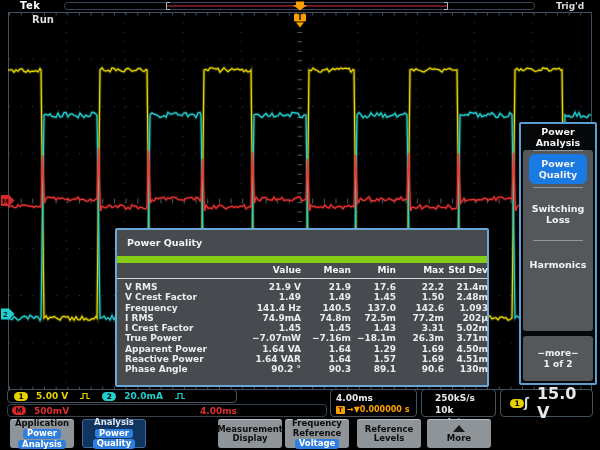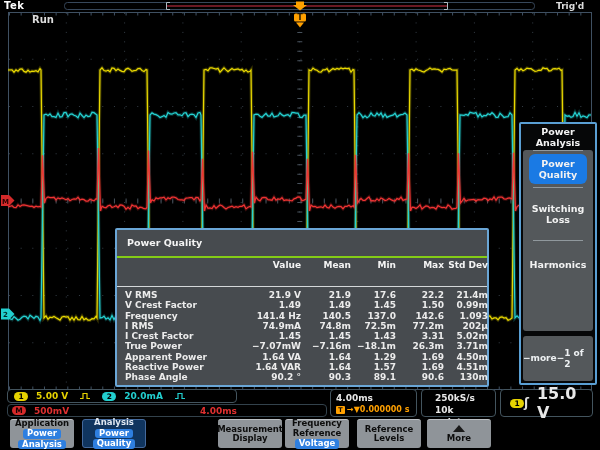--- a/index.html
+++ b/index.html
@@ -1,43 +1,43 @@
 <!DOCTYPE html>
 <html><head>
 <meta charset="utf-8">
 <style>
   html,body{margin:0;padding:0}
   body{width:600px;height:450px;background:#000;position:relative;overflow:hidden;
        font-family:"DejaVu Sans","Liberation Sans",sans-serif;font-weight:bold;}
   
-  #tek-logo{position:absolute;left:4px;top:0;color:#fff;font-size:10px;letter-spacing:.5px;z-index:3}
+  #tek-logo{position:absolute;left:20px;top:0;color:#fff;font-size:10px;letter-spacing:.5px;z-index:3}
   #run-status{position:absolute;left:32px;top:14px;color:#dcdcdc;font-size:10px;z-index:3}
   #trigd-status{position:absolute;left:556px;top:1px;color:#dcdcdc;font-size:9px;z-index:3}
   
   #scope-svg{position:absolute;left:0;top:0;z-index:1}
   
   #pq-panel{position:absolute;left:115px;top:228px;width:374px;height:159px;background:#474b4f;
             border:2px solid #6aa6d6;border-radius:2px;box-sizing:border-box;color:#ececec;z-index:5}
   #pq-title{padding:7px 0 0 10px;height:26px;box-sizing:border-box;font-size:9.5px;color:#f4f4f4}
   #pq-header,.pq-row{display:grid;grid-template-columns:104px 72px 50px 45px 48px 44px;font-size:9px}
-  #pq-header{padding:2px 0 16px 8px;border-top:2px solid #84cc16;border-bottom:1px solid #d4d8da;color:#f4f4f4}
+  #pq-header{padding:2px 0 3px 8px;border-top:7px solid #84cc16;border-bottom:1px solid #d4d8da;color:#f4f4f4}
   #pq-rows{padding:3px 0 0 8px}
   .pq-row{line-height:10.3px}
   .pq-cell.num{text-align:right}
   
   #side-menu{position:absolute;left:519px;top:122px;width:78px;height:263px;border:2px solid #5a9fd4;
              background:#060708;box-sizing:border-box;border-radius:2px;z-index:6}
   #sm-title{height:24px;color:#f2f2f2;font-size:9.5px;text-align:center;white-space:pre-line;line-height:11px;padding-top:2px}
   #sm-items{margin:0 2px;background:#54585b;border-radius:3px;height:181px;display:flex;flex-direction:column}
   .sm-item{flex:none;display:flex;align-items:center;justify-content:center;text-align:center;color:#f2f2f2;
            font-size:9.5px;white-space:pre-line;line-height:11px}
   .smi0{height:45px}.smi2{height:52px}.smi3{height:46px}
   .sm-item.sel{background:#1a7ae4;border-radius:6px;margin:3px 6px;padding:4px 0}
   .sm-sep{height:1px;background:#90989d;margin:0 10px}
-  #sm-more{margin:5px 2px 0;background:#54585b;border-radius:3px;height:45px;display:flex;
+  #sm-more{margin:5px 2px 0;background:#54585b;border-radius:3px;height:45px;display:flex;flex-direction:column;
            align-items:center;justify-content:center;color:#eef1f3;font-size:9px;line-height:11px}
   
   .rbox{position:absolute;border:1px solid #43545e;border-radius:4px;background:#000;box-sizing:border-box;z-index:4}
   #boxA{left:7px;top:389px;width:230px;height:14px;display:flex;align-items:center;font-size:9px}
   #boxB{left:7px;top:404px;width:320px;height:13px;display:flex;align-items:center;font-size:9px;border-color:#33424c}
   #boxC{left:330px;top:389px;width:87px;height:28px;padding:2px 5px}
   #boxD{left:421px;top:389px;width:75px;height:28px;padding:2px 13px}
   #boxE{left:500px;top:389px;width:93px;height:28px;display:flex;align-items:center;justify-content:space-between;padding:0 9px}
   .badge{display:inline-flex;align-items:center;justify-content:center;width:14px;height:9px;border-radius:5px;
          color:#000;font-size:7.5px;flex:none}
@@ -132,21 +132,21 @@
         <div class="pq-cell num">17.6</div>
         <div class="pq-cell num">22.2</div>
         <div class="pq-cell num">21.4m</div>
       </div>
       <div class="pq-row">
         <div class="pq-cell name">V Crest Factor</div>
         <div class="pq-cell num">1.49</div>
         <div class="pq-cell num">1.49</div>
         <div class="pq-cell num">1.45</div>
         <div class="pq-cell num">1.50</div>
-        <div class="pq-cell num">0.99m</div>
+        <div class="pq-cell num">2.48m</div>
       </div>
       <div class="pq-row">
         <div class="pq-cell name">Frequency</div>
         <div class="pq-cell num">141.4 Hz</div>
         <div class="pq-cell num">140.5</div>
         <div class="pq-cell num">137.0</div>
         <div class="pq-cell num">142.6</div>
         <div class="pq-cell num">1.093</div>
       </div>
       <div class="pq-row">

